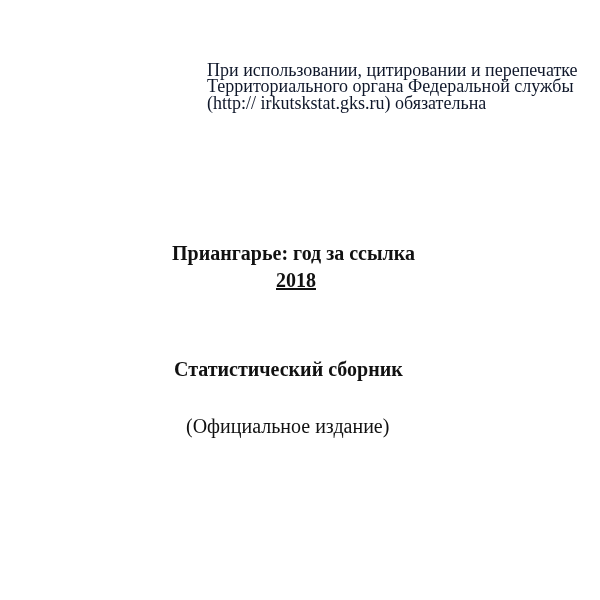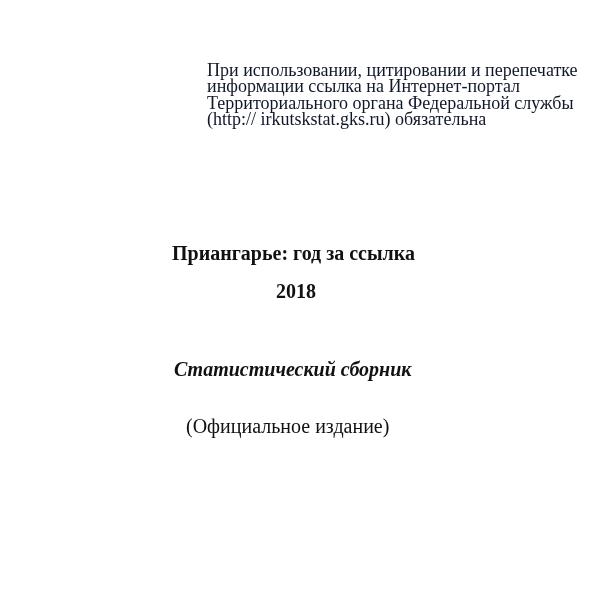--- a/index.html
+++ b/index.html
@@ -29,50 +29,48 @@
       position: absolute;
       left: 0;
       top: 240px;
       width: 600px;
       font-weight: bold;
       font-size: 20px;
       line-height: 26px;
       color: #111;
     }
     .title .line1 { position: absolute; left: 172px; top: 0; white-space: nowrap; }
-    .title .line2 { position: absolute; left: 276px; top: 38px; white-space: nowrap; }
+    .title .line2 { position: absolute; left: 276px; top: 27px; white-space: nowrap; text-decoration: underline; }
     .subtitle {
       position: absolute;
       left: 174px;
       top: 356px;
       font-weight: bold;
       font-size: 20px;
       line-height: 26px;
       white-space: nowrap;
       color: #111;
-      font-style: italic;
     }
     .edition {
       position: absolute;
       left: 186px;
       top: 413px;
       font-size: 20px;
       line-height: 26px;
       white-space: nowrap;
       color: #111;
       text-align: right;
     }
   </style>
 </head>
 <body>
 
 <div class="page">
   <div class="notice">
     <div>При использовании, цитировании и перепечатке</div>
-    <div>информации ссылка на Интернет-портал</div>
     <div>Территориального органа Федеральной службы</div>
     <div>(http:// irkutskstat.gks.ru) обязательна</div>
   </div>
 
   <div class="title">
     <div class="line1">Приангарье: год за ссылка</div>
     <div class="line2">2018</div>
   </div>
 
   <div class="subtitle">Статистический сборник</div>

